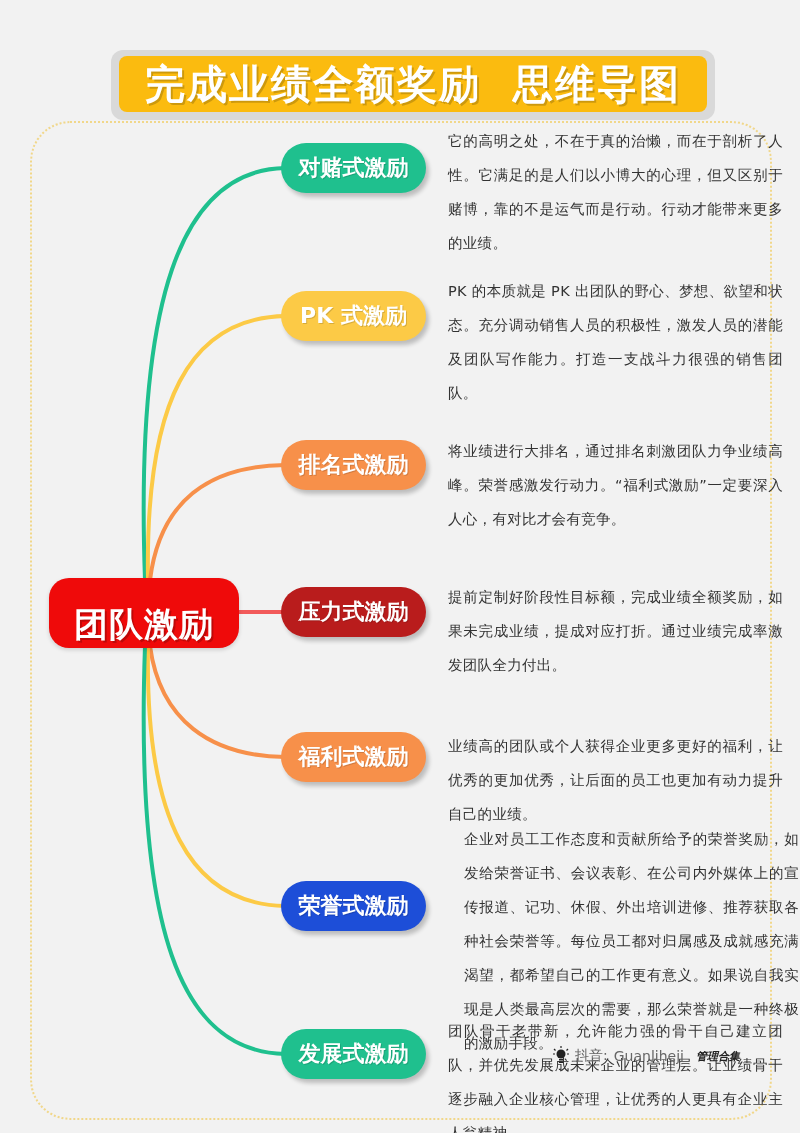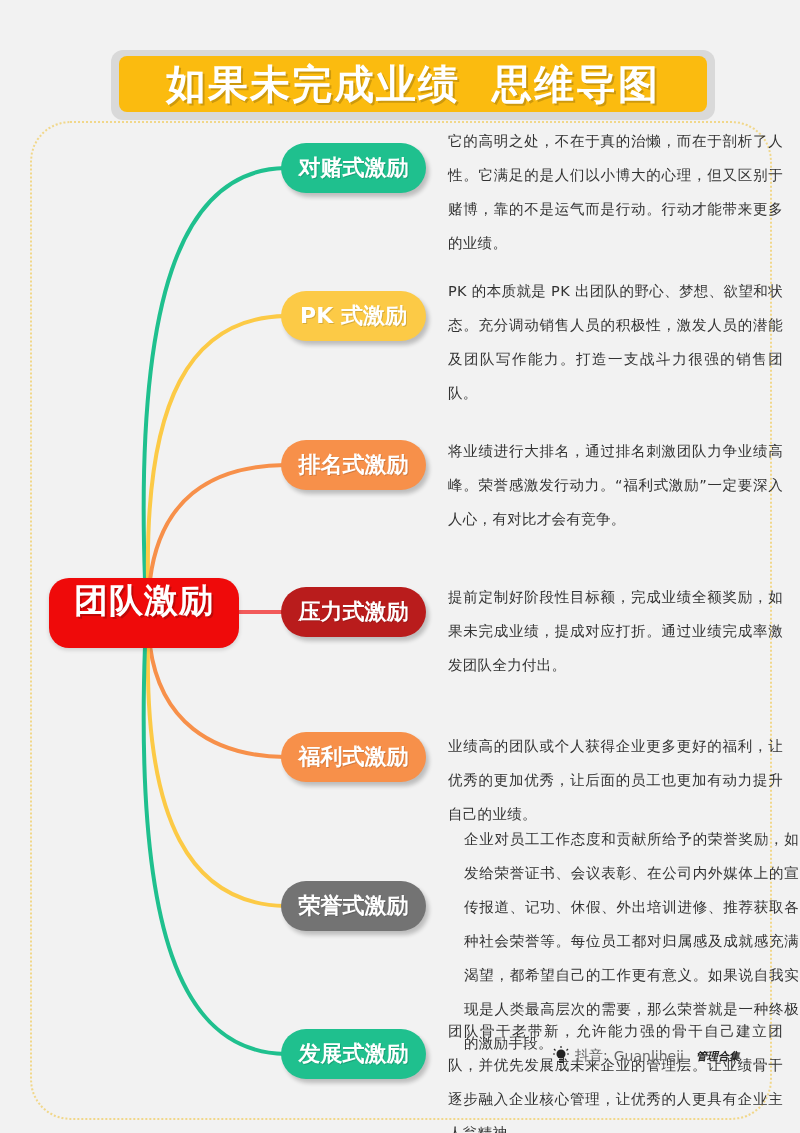--- a/index.html
+++ b/index.html
@@ -23,21 +23,21 @@
       white-space: pre;
     }
     .frame {
       position: absolute; left: 30px; top: 121px; width: 742px; height: 999px;
       border: 2px dotted #f1d78a; border-radius: 40px; box-sizing: border-box;
     }
     svg.links { position: absolute; left: 0; top: 0; }
     .center-node {
       position: absolute; left: 49px; top: 578px; width: 190px; height: 70px;
       background: #ef0a0a; border-radius: 20px;
-      display: flex; align-items: flex-start; justify-content: center;
+      display: flex; align-items: flex-end; justify-content: center;
       box-shadow: 0 2px 4px rgba(0,0,0,0.15);
     }
     .center-text {
       color: #fff; font-size: 34px; font-weight: bold; letter-spacing: 1px;
       text-shadow: 2px 2px 0 rgba(0,0,0,0.2);
     }
     .branch {
       position: absolute; left: 281px; width: 145px; height: 50px;
       border-radius: 25px;
       display: flex; align-items: center; justify-content: center;
@@ -58,21 +58,21 @@
       display: flex; align-items: center; gap: 6px; color: #666; font-size: 14px;
     }
     .bulb { width: 16px; height: 20px; }
     .brand { color: #222; font-family: "DejaVu Serif", serif; font-weight: bold; font-style: italic; font-size: 11px; margin-left: 6px; }
   </style>
 </head>
 <body>
 
 <div class="title-wrap">
   <div class="title-bar">
-    <span class="title-text">如果未完成业绩  思维导图</span>
+    <span class="title-text">完成业绩全额奖励  思维导图</span>
   </div>
 </div>
 
 <div class="frame"></div>
 
 <svg class="links" width="800" height="1133">
 
   <path d="M145 580 C 135 300, 180 170, 285 168" stroke="#1fc08e" stroke-width="4" fill="none"></path>
 
   <path d="M148 580 C 145 400, 190 318, 285 316" stroke="#fcca46" stroke-width="4" fill="none"></path>
@@ -110,21 +110,21 @@
 <div class="branch" style="top:587px;background:#b91c1c;">
   <span class="branch-text">压力式激励</span>
 </div>
 <div class="desc" style="top:580px;">提前定制好阶段性目标额，完成业绩全额奖励，如果未完成业绩，提成对应打折。通过业绩完成率激发团队全力付出。</div>
 
 <div class="branch" style="top:732px;background:#f7904a;">
   <span class="branch-text">福利式激励</span>
 </div>
 <div class="desc" style="top:729px;">业绩高的团队或个人获得企业更多更好的福利，让优秀的更加优秀，让后面的员工也更加有动力提升自己的业绩。</div>
 
-<div class="branch" style="top:881px;background:#737373;">
+<div class="branch" style="top:881px;background:#1d4ed8;">
   <span class="branch-text">荣誉式激励</span>
 </div>
 <div class="desc" style="top:822px;margin-left:16px;">企业对员工工作态度和贡献所给予的荣誉奖励，如发给荣誉证书、会议表彰、在公司内外媒体上的宣传报道、记功、休假、外出培训进修、推荐获取各种社会荣誉等。每位员工都对归属感及成就感充满渴望，都希望自己的工作更有意义。如果说自我实现是人类最高层次的需要，那么荣誉就是一种终极的激励手段。</div>
 
 <div class="branch" style="top:1029px;background:#1fc08e;">
   <span class="branch-text">发展式激励</span>
 </div>
 <div class="desc" style="top:1014px;">团队骨干老带新，允许能力强的骨干自己建立团队，并优先发展成未来企业的管理层。让业绩骨干逐步融入企业核心管理，让优秀的人更具有企业主人翁精神。</div>
 
 <div class="footer">

